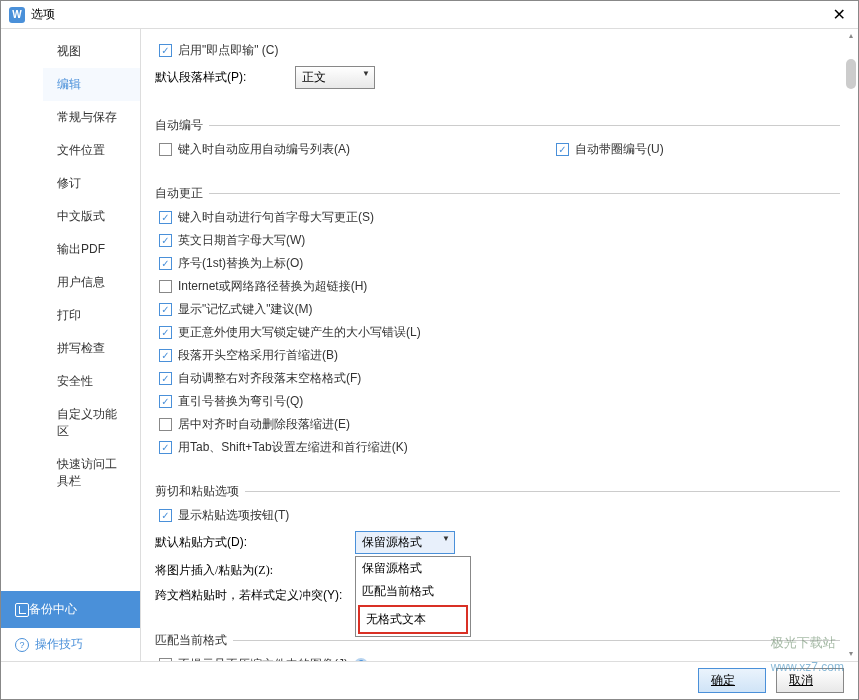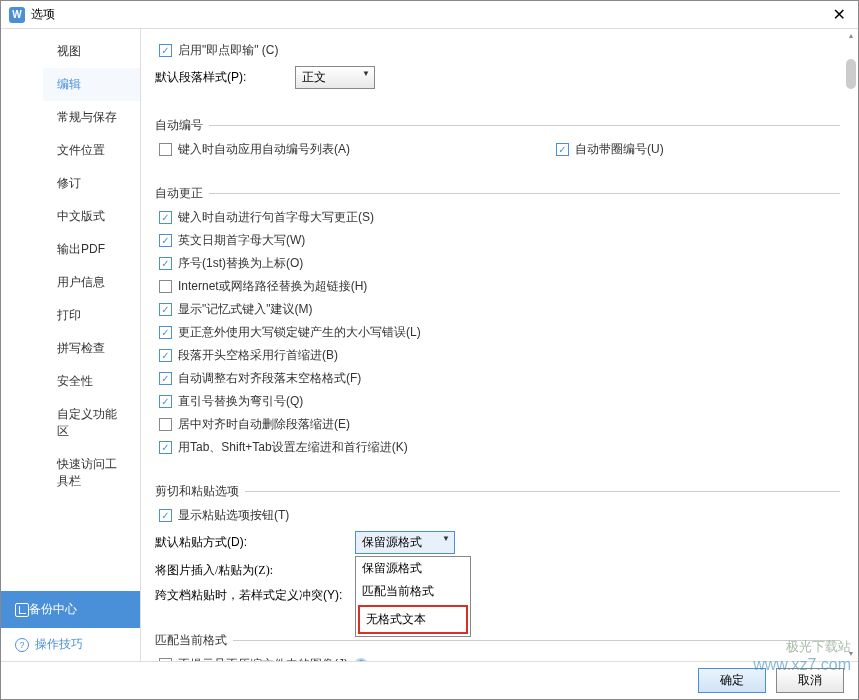--- a/index.html
+++ b/index.html
@@ -235,37 +235,36 @@
   justify-content: flex-end;
   padding: 0 14px;
   gap: 10px;
 }
 .btn {
   min-width: 68px;
   padding: 3px 12px;
   border: 1px solid #888;
   background: linear-gradient(#fff, #e8e8e8);
   cursor: pointer;
-  text-align: center;
+  text-decoration: underline;
 }
 .btn.primary {
   border-color: #4a90d9;
   background: linear-gradient(#eaf3fc, #d0e4f7);
 }
 .watermark {
   position: absolute;
-  right: 8px;
+  right: 15px;
   bottom: 26px;
-  text-align: right;
   color: rgba(80,120,80,0.5);
   font-size: 13px;
   pointer-events: none;
   z-index: 100;
 }
-.watermark .wm2 { color: rgba(60,140,190,0.6); font-size: 16px; }
+.watermark .wm2 { color: rgba(60,140,190,0.6); font-size: 12px; margin-top: 8px; }
 .form-row { display: flex; align-items: center; gap: 10px; padding: 4px 0; }
 .form-label { min-width: 130px; }
 .ring-check { margin-left: 200px; }
 </style>
 </head>
 <body>
 
 <div class="dialog">
   <div class="titlebar">
     <div class="app-icon">W</div>

